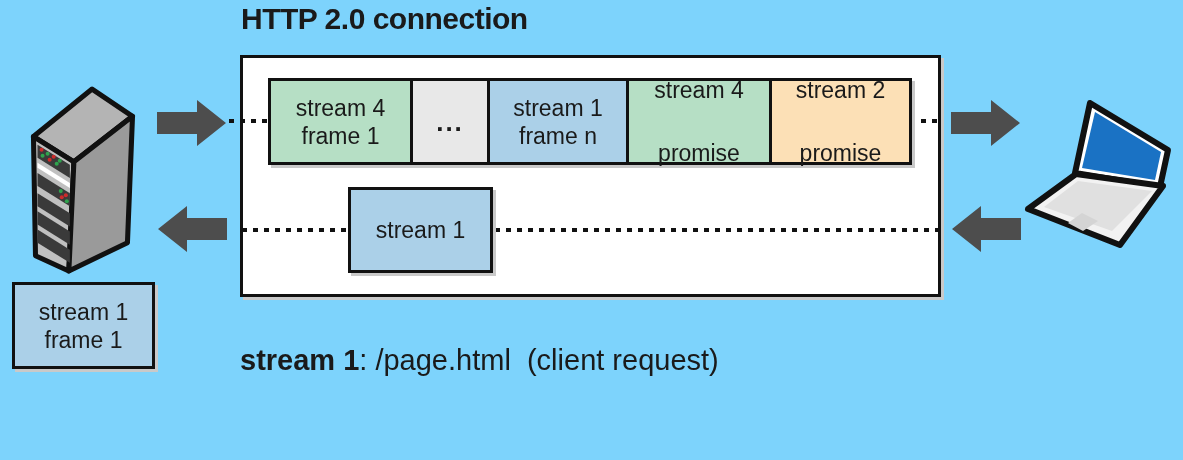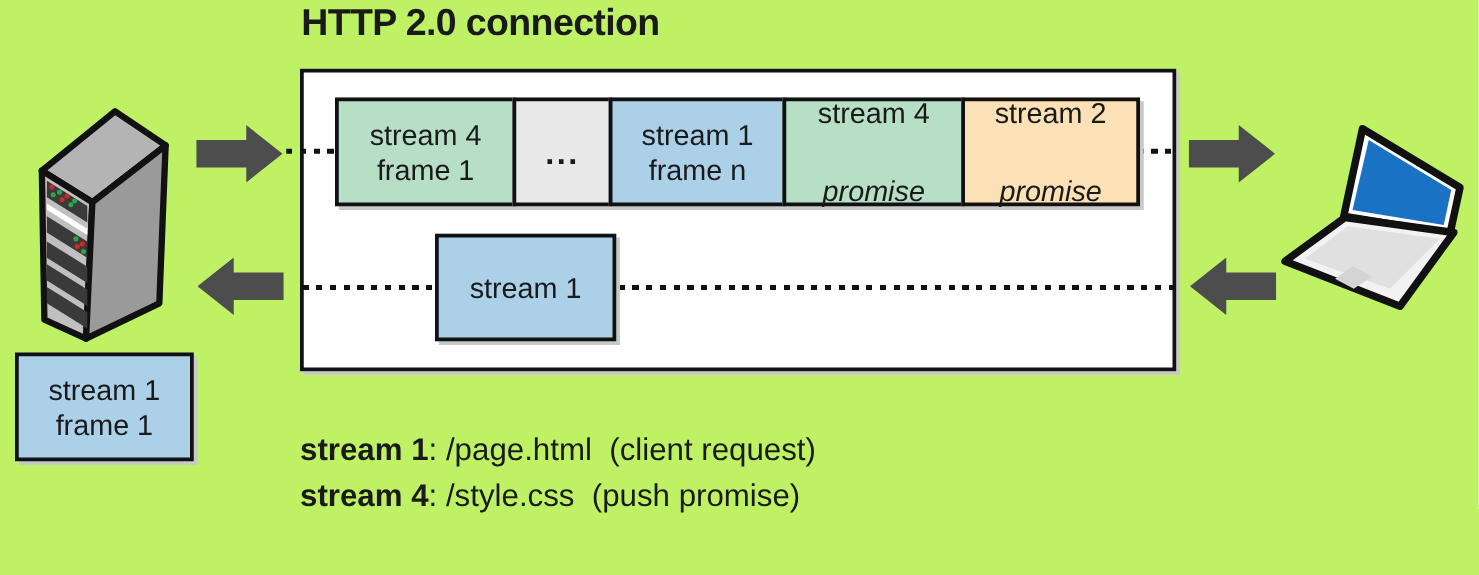--- a/index.html
+++ b/index.html
@@ -1,17 +1,17 @@
 <!DOCTYPE html>
 <html><head>
 <meta charset="utf-8">
 <style>
   html,body{margin:0;padding:0;background:#fff;}
   .canvas{
-    position:relative;width:1183px;height:460px;background:#bef264;overflow:hidden;
+    position:relative;width:1183px;height:460px;background:#7dd3fc;overflow:hidden;
     font-family:"Liberation Sans",sans-serif;color:#1a1a1a;
   }
   .title{
     position:absolute;left:241px;top:2px;font-size:30px;font-weight:bold;
     letter-spacing:-0.5px;white-space:nowrap;
   }
   .conn-box{
     position:absolute;left:240px;top:55px;width:701px;height:242px;
     border:3px solid #111;box-sizing:border-box;background:#fff;
     box-shadow:3px 3px 0 #c9c9c9;
@@ -23,38 +23,38 @@
   .frame{
     box-sizing:border-box;border:3px solid #111;height:87px;
     display:flex;flex-direction:column;justify-content:center;align-items:center;
     font-size:23px;line-height:28px;text-align:center;
   }
   .frame + .frame{margin-left:-3px;}
   .frame.green{background:#b6dfc5;}
   .frame.blue{background:#abd0e8;}
   .frame.orange{background:#fce0b6;}
   .frame.gray{background:#e8e8e8;}
-  .frame .italic{font-style:italic;margin-top:35px;}
+  .frame .italic{margin-top:35px;}
   .frame.ellipsis span{font-weight:bold;font-size:26px;letter-spacing:2px;}
   .w1{width:145px;} .w2{width:80px;} .w3{width:142px;} .w4{width:146px;} .w5{width:143px;}
   .dotted{
     position:absolute;height:4px;
     background:repeating-linear-gradient(90deg,#111 0,#111 5px,transparent 5px,transparent 11px);
   }
   .dotted.out-left{left:229px;top:119px;width:39px;}
   .dotted.out-right{left:910px;top:119px;width:31px;}
   .dotted.inbound{left:242px;top:228px;width:697px;}
   .box-frame{
     position:absolute;box-sizing:border-box;border:3px solid #111;background:#abd0e8;
     display:flex;flex-direction:column;justify-content:center;align-items:center;
     font-size:23px;line-height:28px;text-align:center;box-shadow:3px 3px 0 #c9c9c9;
   }
   .inbound-frame{left:348px;top:187px;width:145px;height:86px;}
   .delivered-frame{left:12px;top:282px;width:143px;height:87px;}
-  .legend{position:absolute;left:240px;top:342px;font-size:25px;line-height:37px;}
+  .legend{position:absolute;left:240px;top:342px;font-size:29px;line-height:37px;}
   .legend-row{white-space:pre-wrap;}
   .legend-row .lbl{font-weight:bold;}
   .icon{position:absolute;}
   .icon.server{left:28px;top:84px;}
   .icon.laptop{left:1020px;top:95px;}
   .arrow{position:absolute;width:70px;height:48px;}
   .arrow.a1{left:157px;top:99px;}
   .arrow.a2{left:157px;top:205px;}
   .arrow.a3{left:951px;top:99px;}
   .arrow.a4{left:951px;top:205px;}
@@ -160,16 +160,15 @@
     <span>stream 1</span>
   </div>
 
   <div class="box-frame delivered-frame">
     <span>stream 1</span>
     <span>frame 1</span>
   </div>
 
   <div class="legend">
     <div class="legend-row"><span class="lbl">stream 1</span><span>: /page.html  (client request)</span></div>
-    <div class="legend-row"><span class="lbl">stream 4</span><span>: /style.css  (push promise)</span></div>
   </div>
 
 </div>
 
 </body></html>

